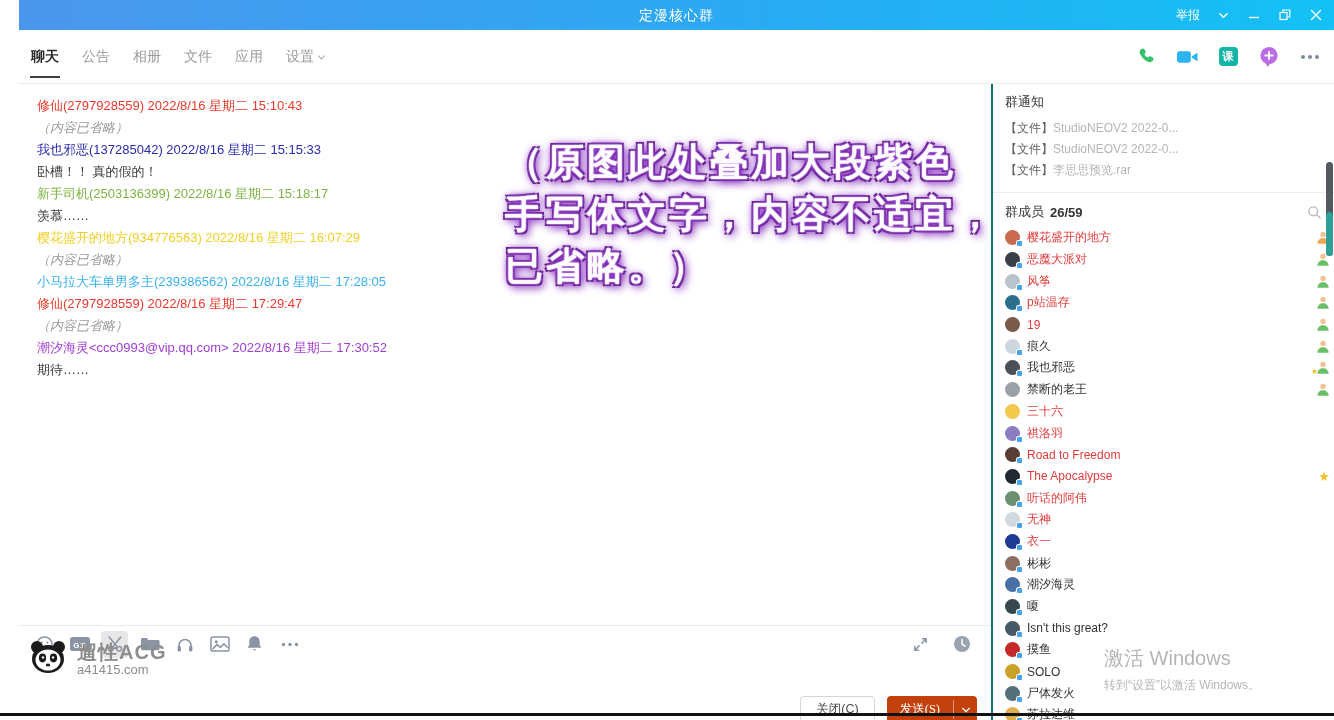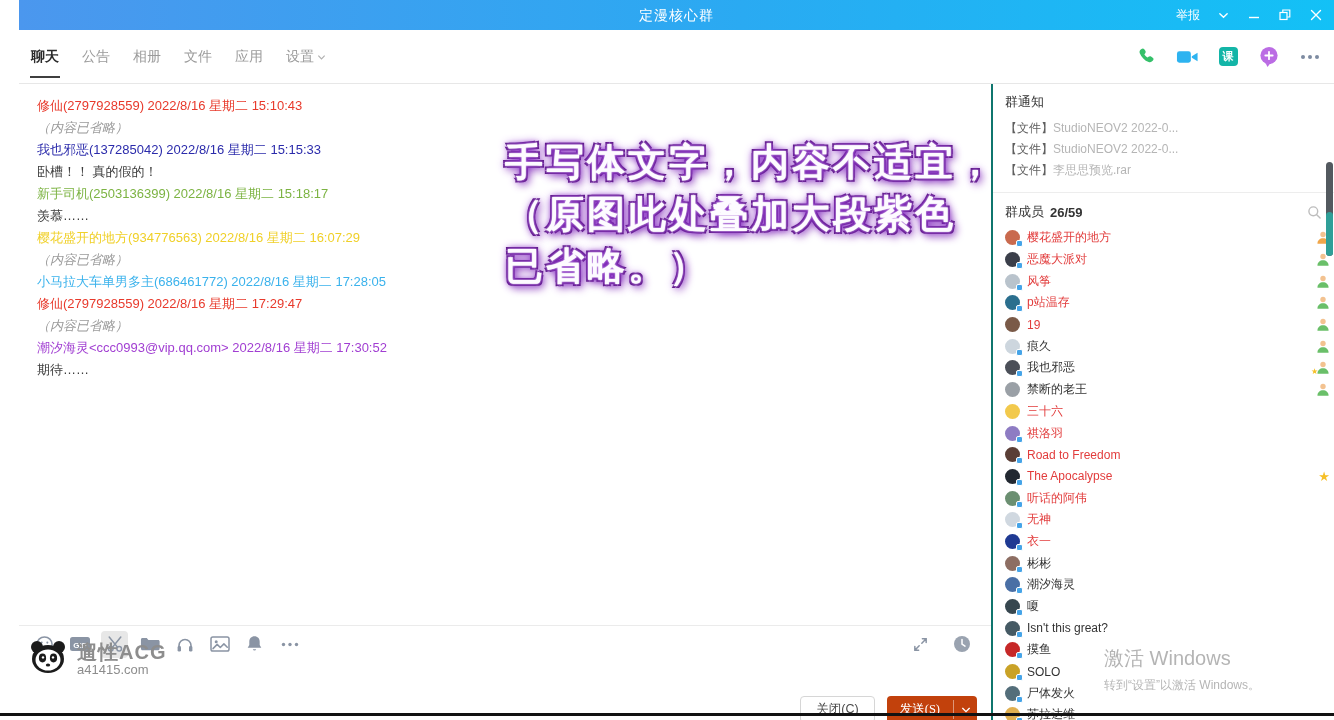--- a/index.html
+++ b/index.html
@@ -200,35 +200,35 @@
           </div>
           <div class="msg">
             <div class="msg-header" style="color: rgb(124, 179, 66);"><span class="sender">新手司机(2503136399)</span><span> 2022/8/16 星期二 15:18:17</span></div>
             <div class="msg-text">羡慕……</div>
           </div>
           <div class="msg">
             <div class="msg-header" style="color: rgb(240, 208, 40);"><span class="sender">樱花盛开的地方(934776563)</span><span> 2022/8/16 星期二 16:07:29</span></div>
             <div class="msg-text redacted">（内容已省略）</div>
           </div>
           <div class="msg">
-            <div class="msg-header" style="color: rgb(58, 178, 236);"><span class="sender">小马拉大车单男多主(686461772)</span><span> 2022/8/16 星期二 17:28:05</span></div>
+            <div class="msg-header" style="color: rgb(58, 178, 236);"><span class="sender">小马拉大车单男多主(239386562)</span><span> 2022/8/16 星期二 17:28:05</span></div>
           </div>
           <div class="msg">
             <div class="msg-header" style="color: rgb(232, 57, 43);"><span class="sender">修仙(2797928559)</span><span> 2022/8/16 星期二 17:29:47</span></div>
             <div class="msg-text redacted">（内容已省略）</div>
           </div>
           <div class="msg">
             <div class="msg-header" style="color: rgb(161, 62, 210);"><span class="sender">潮汐海灵&lt;ccc0993@vip.qq.com&gt;</span><span> 2022/8/16 星期二 17:30:52</span></div>
             <div class="msg-text">期待……</div>
           </div>
         </div>
 
       <div class="overlay-note" id="overlay-mount">
+          <div>（原图此处叠加大段紫色</div>
           <div>手写体文字，内容不适宜，</div>
-          <div>（原图此处叠加大段紫色</div>
           <div>已省略。）</div>
         </div>
 
       <div class="input-bar">
         <div class="tool-left" id="toolbar-mount">
             <span class="tool-icon">
               <svg width="19" height="19" viewBox="0 0 20 20">
                 <circle cx="10" cy="10" r="8" fill="none" stroke="#8a94a4" stroke-width="1.6"></circle>
                 <circle cx="7" cy="8" r="1.1" fill="#8a94a4"></circle>
                 <circle cx="13" cy="8" r="1.1" fill="#8a94a4"></circle>

